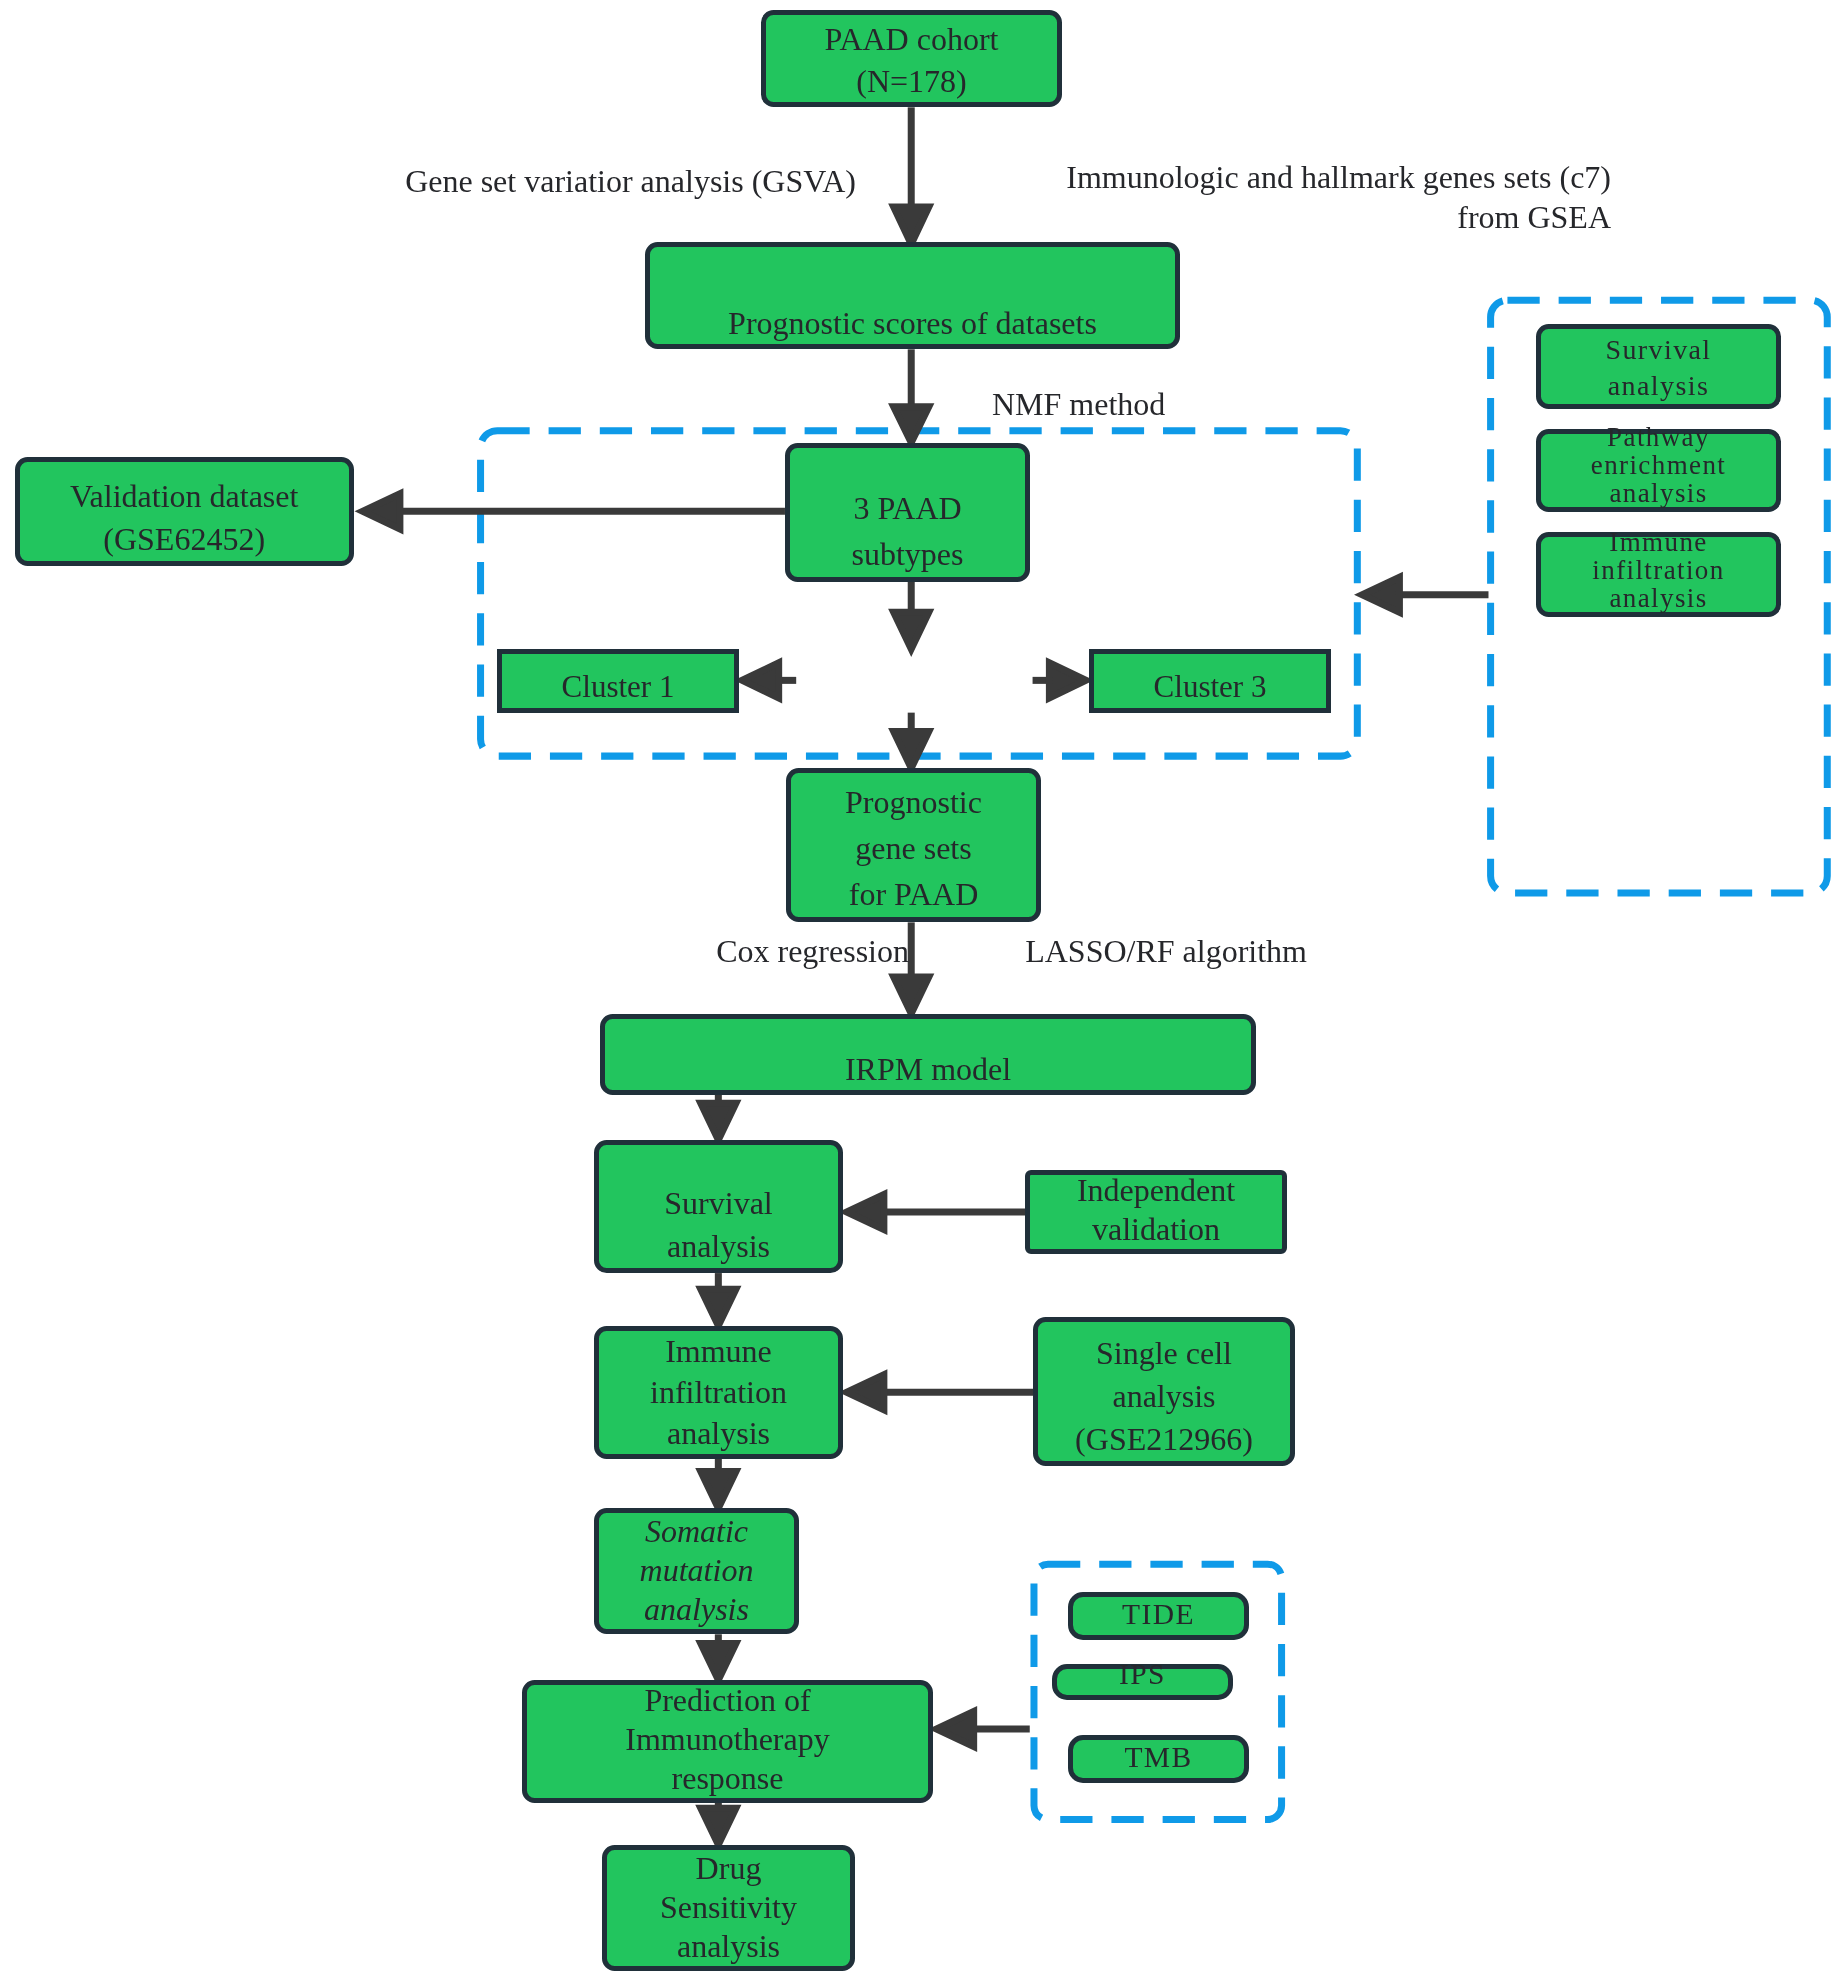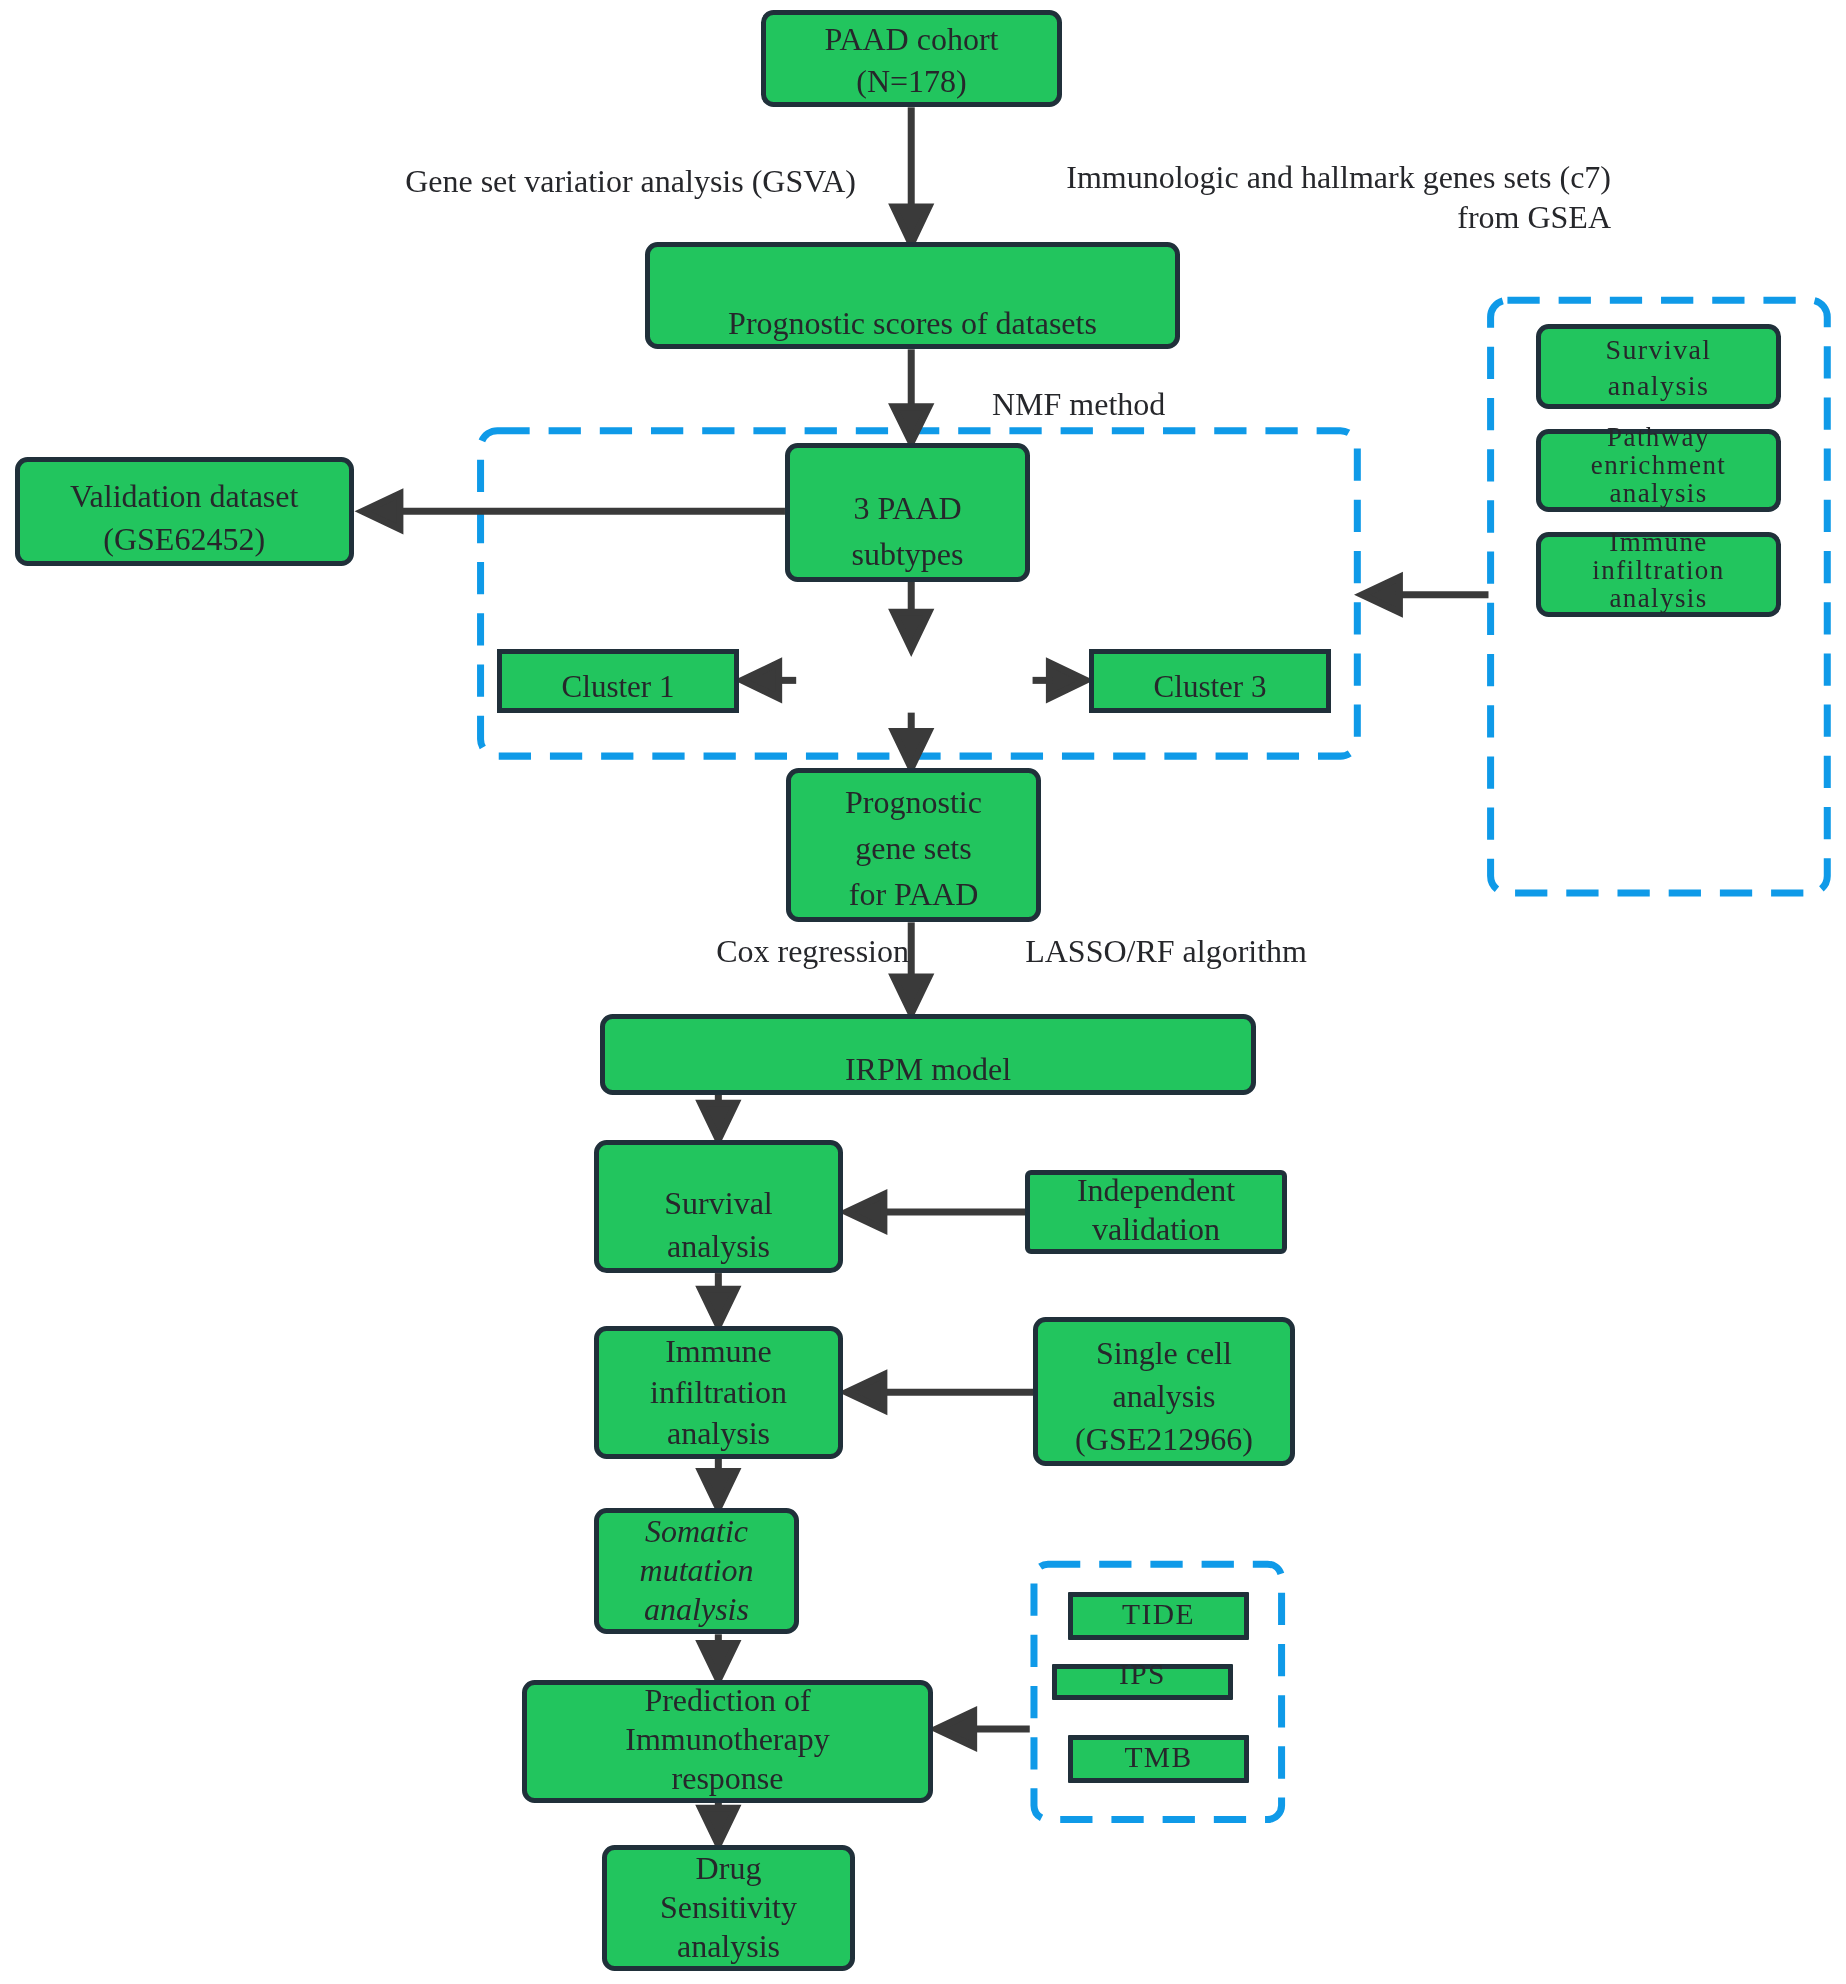--- a/index.html
+++ b/index.html
@@ -7,21 +7,21 @@
   #canvas{position:relative;width:1847px;height:1985px;background:#ffffff;overflow:hidden;}
   #wires{position:absolute;left:0;top:0;z-index:0;}
   .box{
     position:absolute;z-index:1;box-sizing:border-box;
     background:#22c55e;border:5.6px solid #20303a;border-radius:12.6px;
     display:flex;flex-direction:column;align-items:center;justify-content:flex-end;
     text-align:center;color:#26272b;font-size:32px;line-height:42px;
   }
   .box.small{border-radius:0;}
   .panelbox{font-size:27px;line-height:28px;letter-spacing:1.4px;}
-  .chip{font-size:29.5px;letter-spacing:1.4px;border-radius:1px;}
+  .chip{font-size:29.5px;letter-spacing:1.4px;border-radius:15px;}
   .flabel{
     position:absolute;z-index:1;color:#26272b;font-size:32px;line-height:40px;
     text-align:right;white-space:nowrap;
   }
   .flabel.left{text-align:left;}
   .line{display:block;}
 </style>
 </head>
 <body>
 

